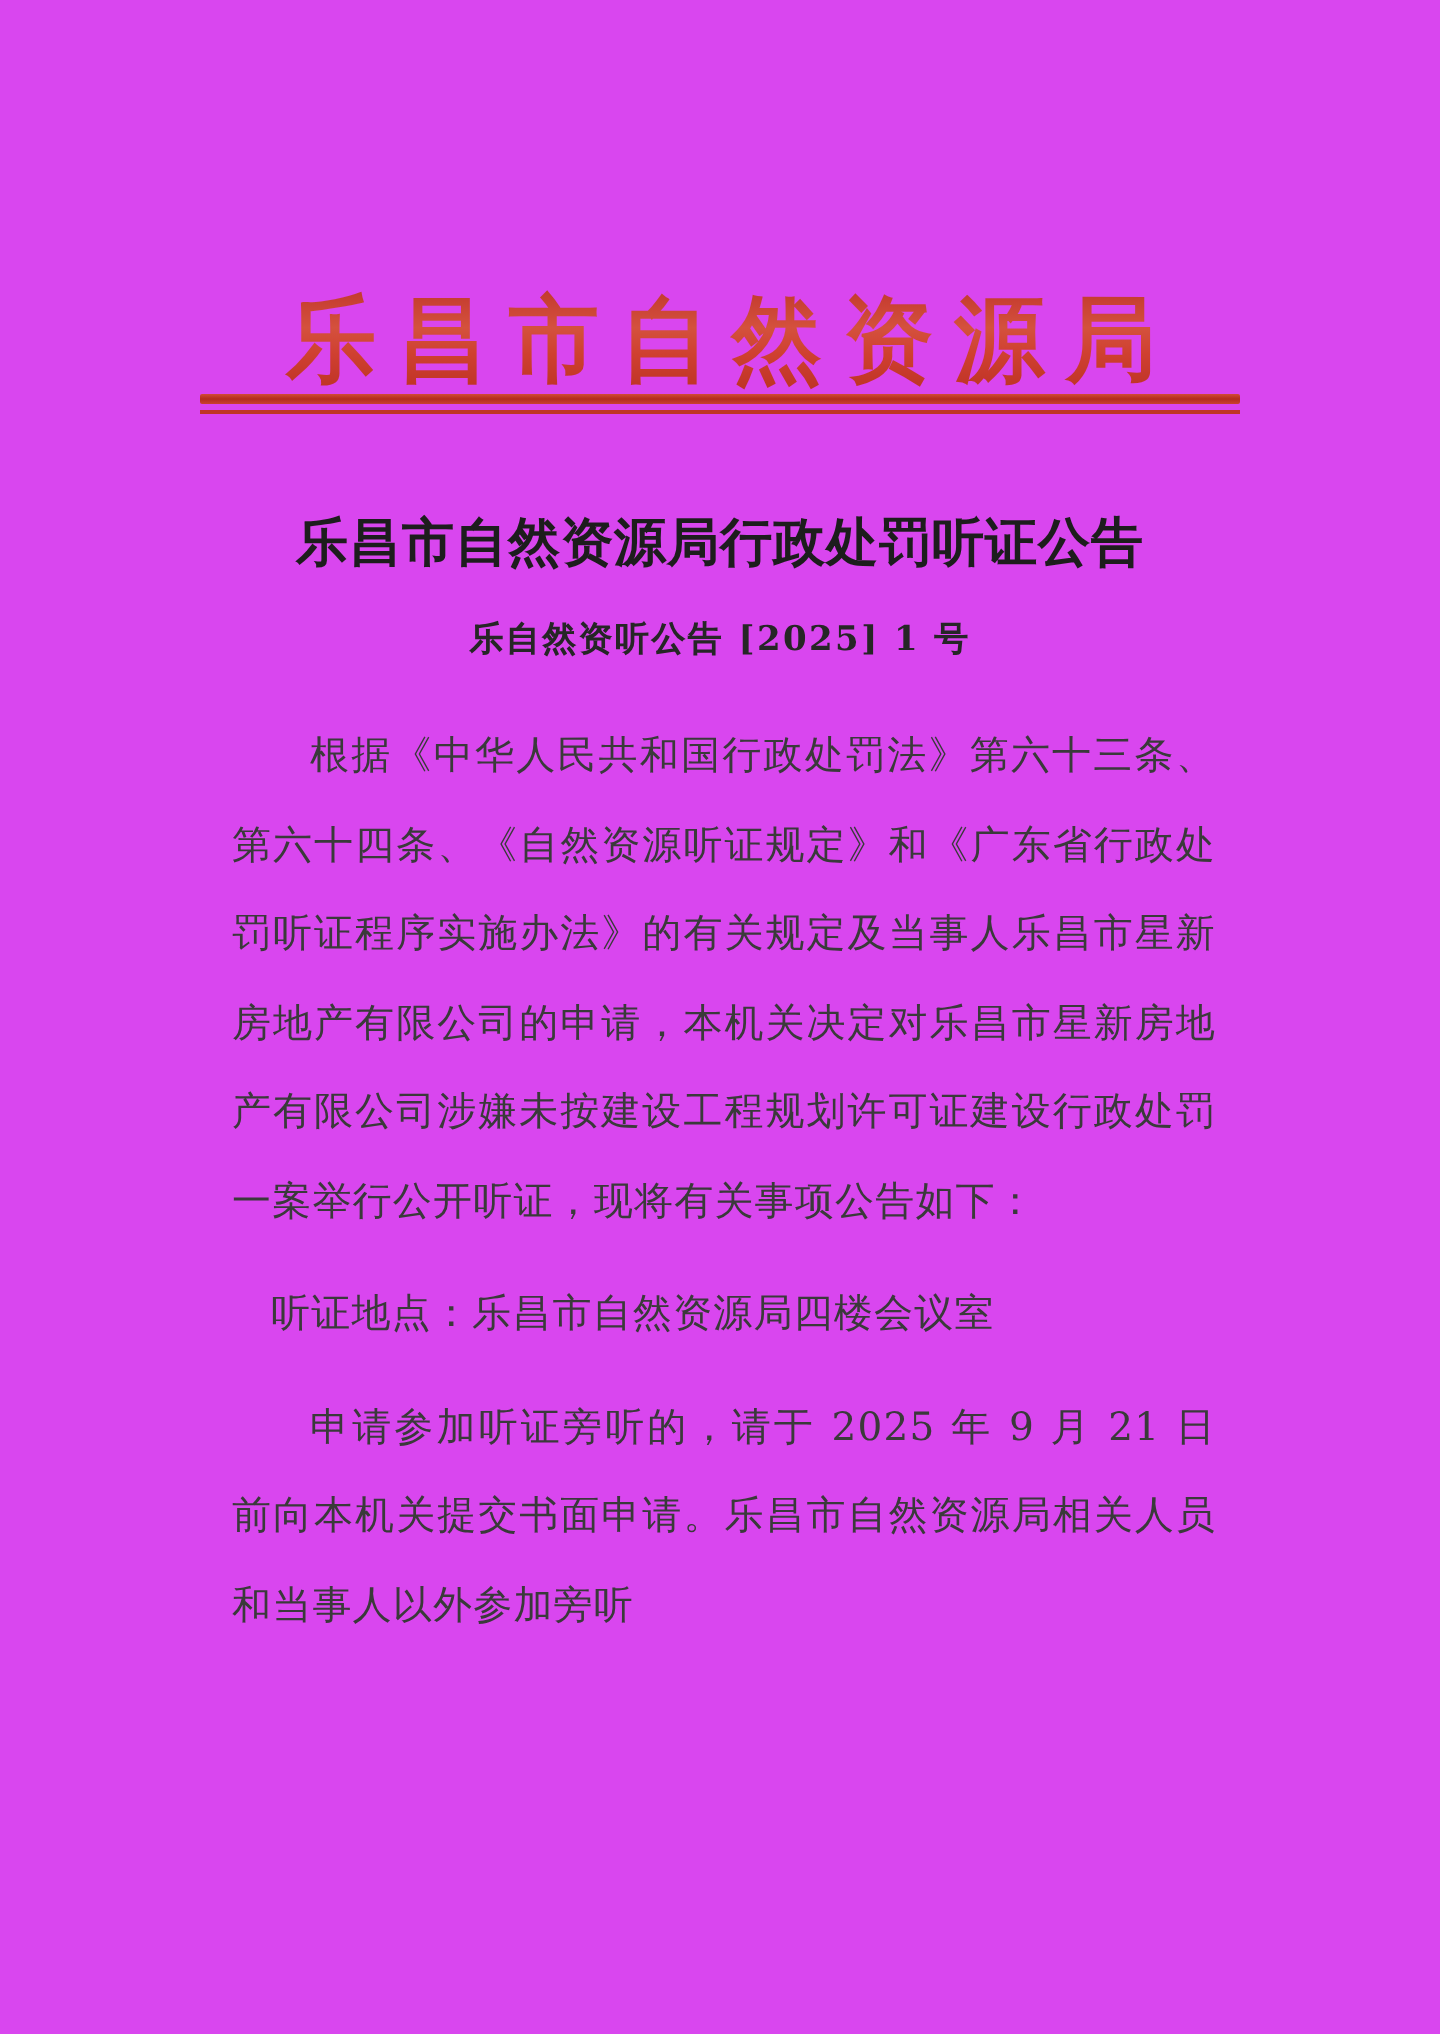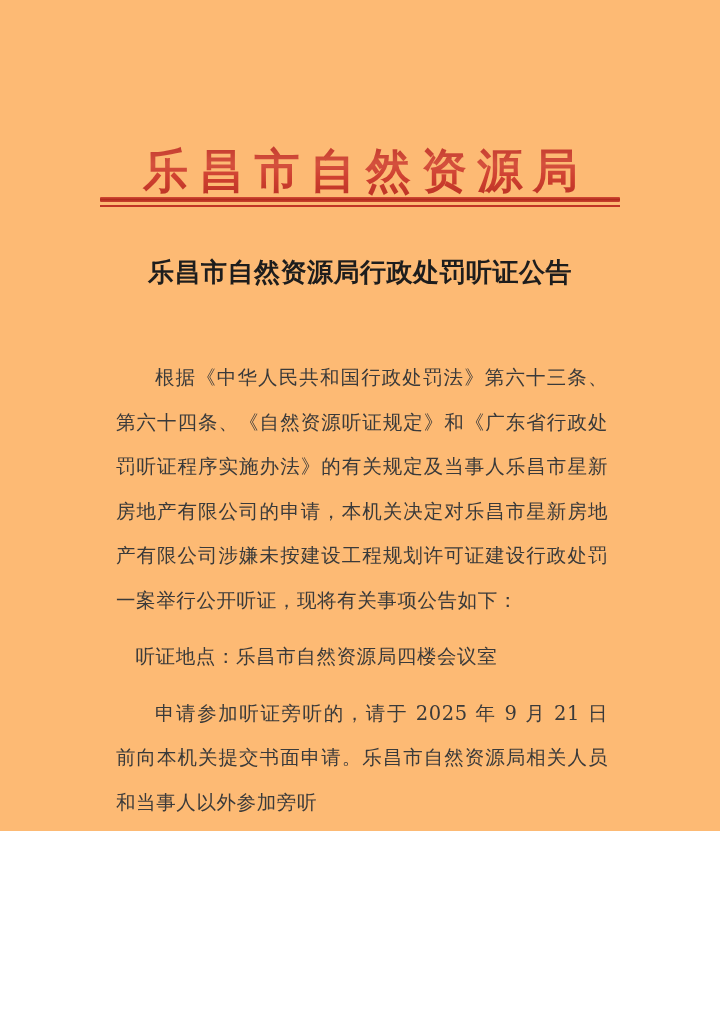--- a/index.html
+++ b/index.html
@@ -12,22 +12,22 @@
     width: 720px;
     height: 1017px;
     position: relative;
     font-family: "DejaVu Serif", "Liberation Serif", serif;
     color: #2b2b2b;
     overflow: hidden;
   }
 
   .page {
     width: 720px;
-    height: 831px;
-    background: #fdba74;
+    height: 1017px;
+    background: #d946ef;
     position: relative;
     box-sizing: border-box;
   }
 
   
   .letterhead {
     position: absolute;
     top: 143px;
     left: 0;
     width: 720px;
@@ -126,20 +126,21 @@
   </div>
 
   <div class="rule-wrap">
     <div class="rule-thick"></div>
     <div class="rule-gap"></div>
     <div class="rule-thin"></div>
   </div>
 
   <div class="doc-title">乐昌市自然资源局行政处罚听证公告</div>
 
+  <div class="doc-number">乐自然资听公告 [2025] 1 号</div>
 
   <div class="body-area">
     <p class="para indent2">根据《中华人民共和国行政处罚法》第六十三条、第六十四条、《自然资源听证规定》和《广东省行政处罚听证程序实施办法》的有关规定及当事人乐昌市星新房地产有限公司的申请，本机关决定对乐昌市星新房地产有限公司涉嫌未按建设工程规划许可证建设行政处罚一案举行公开听证，现将有关事项公告如下：</p>
     <p class="para indent1">听证地点：乐昌市自然资源局四楼会议室</p>
     <p class="para indent2">申请参加听证旁听的，请于 2025 年 9 月 21 日前向本机关提交书面申请。乐昌市自然资源局相关人员和当事人以外参加旁听</p>
   </div>
 
 </div>
 
 </body></html>

